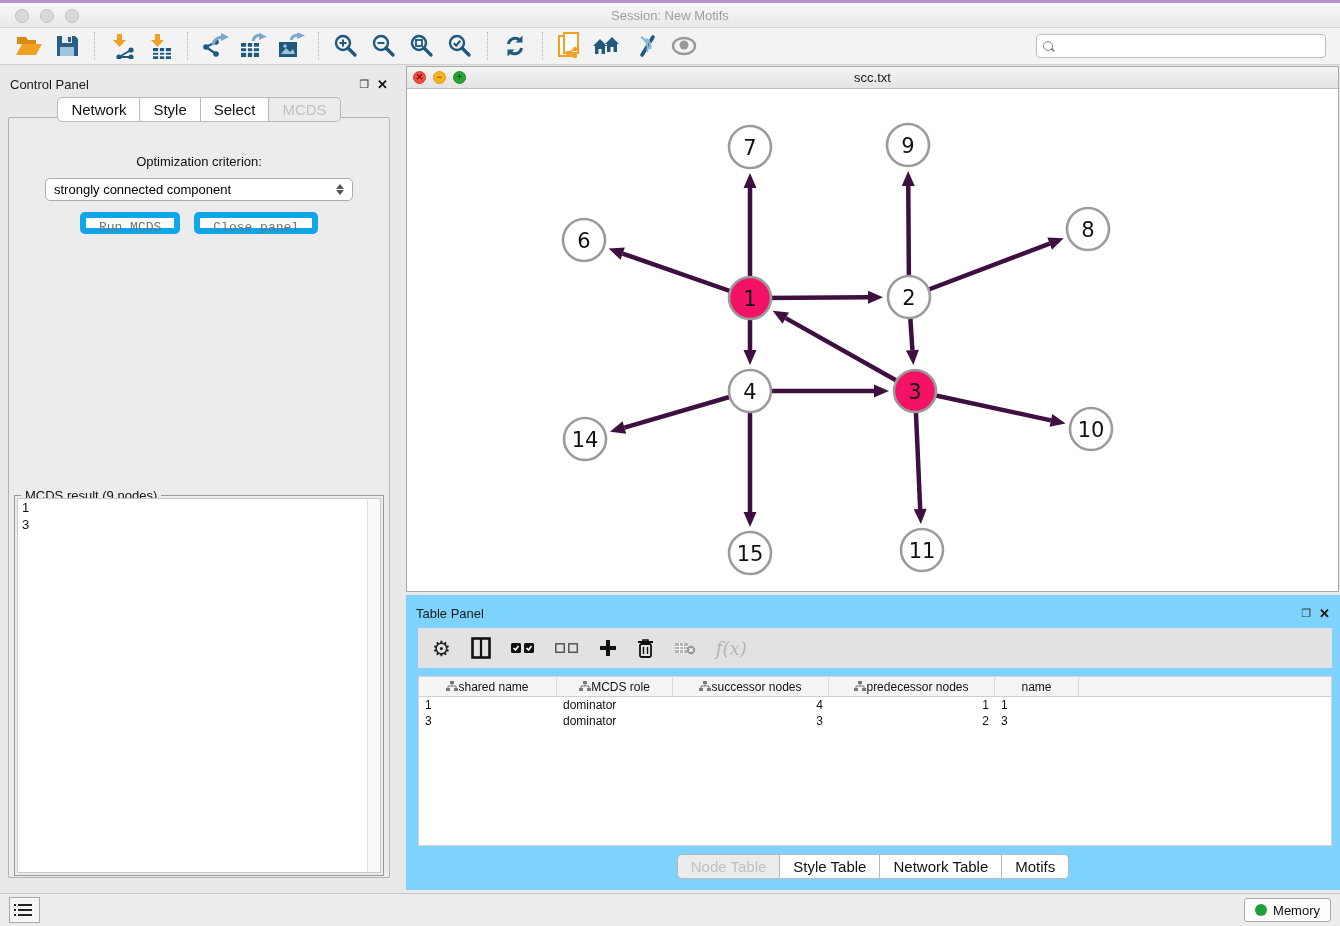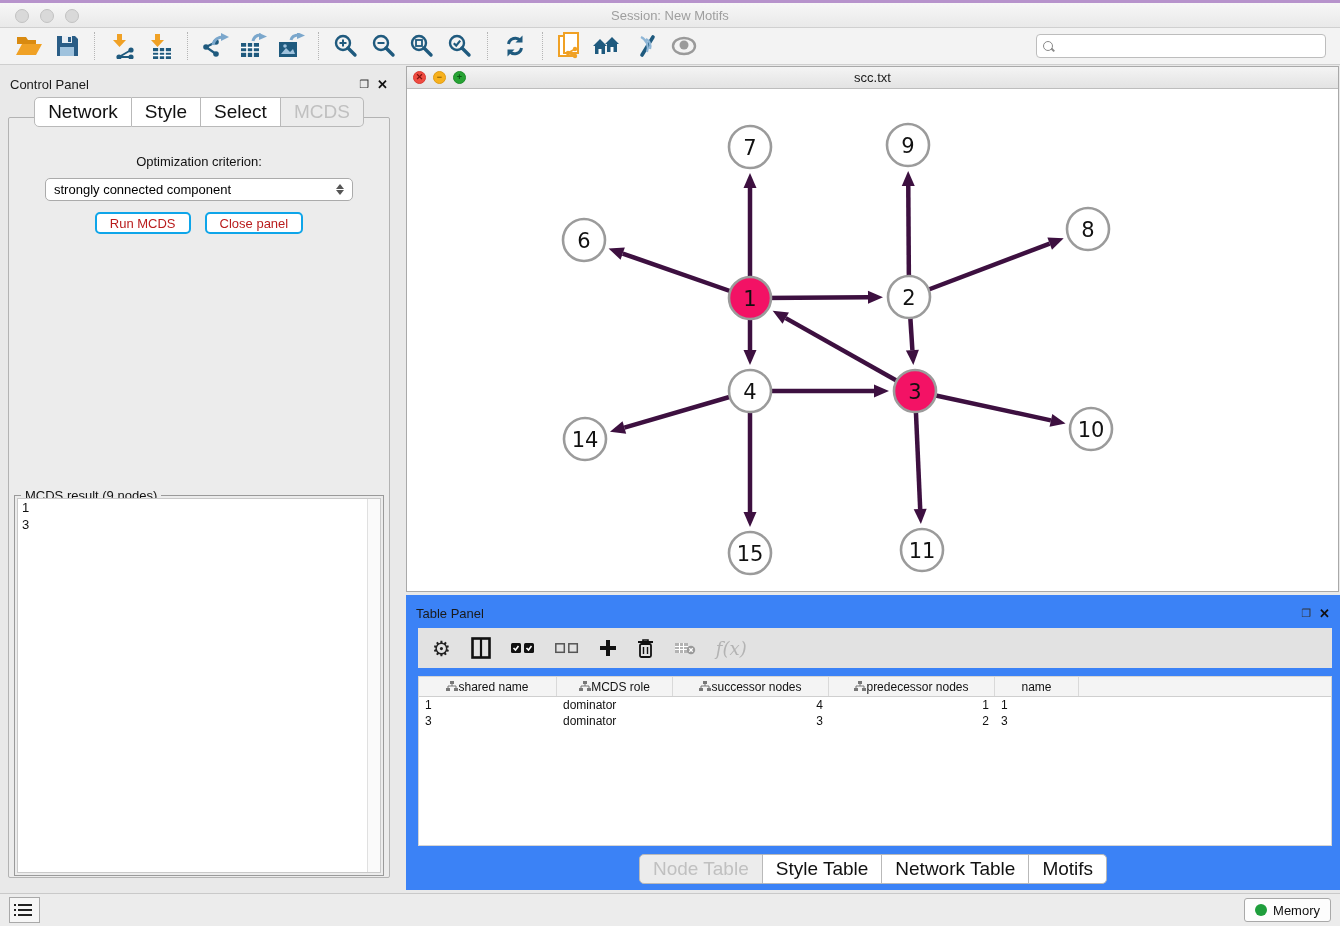--- a/index.html
+++ b/index.html
@@ -29,54 +29,54 @@
 
   
   .control-panel { position:absolute; left:0; top:66px; width:398px; height:822px; background:#e9e9e9; }
   .panel-head { height:26px; display:flex; align-items:flex-end; padding:0 10px; font-size:13px; color:#1a1a1a; }
   .panel-head .ph-btns { margin-left:auto; display:flex; gap:8px; align-items:center; }
   .ph-float { font-size:11px; color:#333; }
   .ph-close { font-size:13px; font-weight:bold; color:#111; }
   .ctrl-inner { position:absolute; left:8px; right:8px; top:51px; bottom:10px;
     border:1px solid #b3b3b3; background:#ececec; border-radius:2px; }
   .tabs-row { position:absolute; top:31px; left:0; width:100%; display:flex; justify-content:center; z-index:2; }
-  .tab { font-size:19px; padding:3px 13px; background:#fff; border:1px solid #b9b9b9; border-left:none; color:#111; cursor:default; }
+  .tab { font-size:15px; padding:3px 13px; background:#fff; border:1px solid #b9b9b9; border-left:none; color:#111; cursor:default; }
   .tab:first-child { border-left:1px solid #b9b9b9; border-radius:5px 0 0 5px; }
   .tab:last-child { border-radius:0 5px 5px 0; }
   .tab.seltab { background:#ececec; color:#c0c0c0; }
   .opt-label { position:absolute; top:88px; width:100%; text-align:center; font-size:13px; color:#111; }
   .combo { position:absolute; top:112px; left:45px; width:308px; height:23px; background:#fff;
     border:1px solid #ababab; border-radius:5px; display:flex; align-items:center; padding:0 8px; font-size:13px; }
   .combo .arrows { margin-left:auto; display:flex; flex-direction:column; gap:1px; }
   .combo .arrows i { width:0; height:0; border-left:4px solid transparent; border-right:4px solid transparent; display:block; }
   .combo .arrows i.up { border-bottom:5px solid #555; }
   .combo .arrows i.dn { border-top:5px solid #555; }
   .btn-row { position:absolute; top:146px; width:100%; display:flex; justify-content:center; gap:14px; }
-  .pbtn { font-size:13px; font-family:Liberation Sans, sans-serif; background:#fff; border:2px solid #0ea5e9; border-radius:5px;
-    padding:2px 13px; height:22px; color:#b91c1c; }
+  .pbtn { font-size:13px; font-family:Liberation Mono, monospace; background:#fff; border:6px solid #0ea5e9; border-radius:5px;
+    padding:2px 13px; height:22px; color:#737373; }
   .groupbox { position:absolute; left:14px; right:14px; top:429px; bottom:12px; border:1px solid #9a9a9a; } 
   .gb-legend { position:absolute; top:-8px; left:6px; background:#ececec; padding:0 4px; font-size:13px; color:#111; }
   .gb-body { position:absolute; inset:2px; background:#fff; border:1px solid #c9c9c9; overflow:hidden; }
   .gb-scroll { position:absolute; right:0; top:0; bottom:0; width:13px; background:#fafafa; border-left:1px solid #e0e0e0; }
   .result-line { font-size:13px; line-height:17px; padding-left:4px; color:#111; }
 
   
   .net-window { position:absolute; left:406px; top:66px; width:933px; height:526px;
     border:1px solid #a9a9a9; background:#fff; }
   .net-titlebar { height:22px; background:linear-gradient(#f4f4f4,#e3e3e3); border-bottom:1px solid #bdbdbd; position:relative; }
   .nt-dot { position:absolute; top:4px; width:13px; height:13px; border-radius:50%;
     display:flex; align-items:center; justify-content:center; font-size:9px; font-weight:bold; line-height:1; }
   .nt-red { left:6px; background:#ef4b41; color:#7c100c; border:1px solid #d83b32; }
   .nt-yel { left:26px; background:#f7b11d; color:#8a5d00; border:1px solid #df9c14; }
   .nt-grn { left:46px; background:#27a334; color:#0c5514; border:1px solid #1d8c2a; }
   .net-title { position:absolute; width:100%; text-align:center; top:3px; font-size:13px; color:#1a1a1a; }
   .net-canvas { position:absolute; left:0; top:22px; right:0; bottom:0; background:#fff; }
 
   
-  .table-panel { position:absolute; left:406px; top:595px; width:934px; height:295px; background:#3b82f6; }
+  .table-panel { position:absolute; left:406px; top:595px; width:934px; height:295px; background:#7dd3fc; }
   .tp-toolbar { position:absolute; left:12px; right:8px; top:33px; height:40px; background:#e2e2e2;
     display:flex; align-items:center; gap:20px; padding:0 14px; }
   .tp-ic { display:flex; align-items:center; justify-content:center; }
   .fx { font-family:"DejaVu Serif", serif; font-style:italic; font-size:18px; color:#b3b3b3; }
   .gear { font-size:21px; color:#222; line-height:1; }
   .tbl { position:absolute; left:12px; right:8px; top:81px; height:170px; background:#fff; border:1px solid #d5d5d5; overflow:hidden; }
   .tbl-header { display:flex; height:20px; background:#f4f4f4; border-bottom:1px solid #cfcfcf; }
   .th { display:flex; align-items:center; justify-content:center; gap:0; font-size:12px; color:#111;
     border-right:1px solid #d9d9d9; height:100%; }
   .tbl-row { display:flex; height:16px; align-items:center; }

